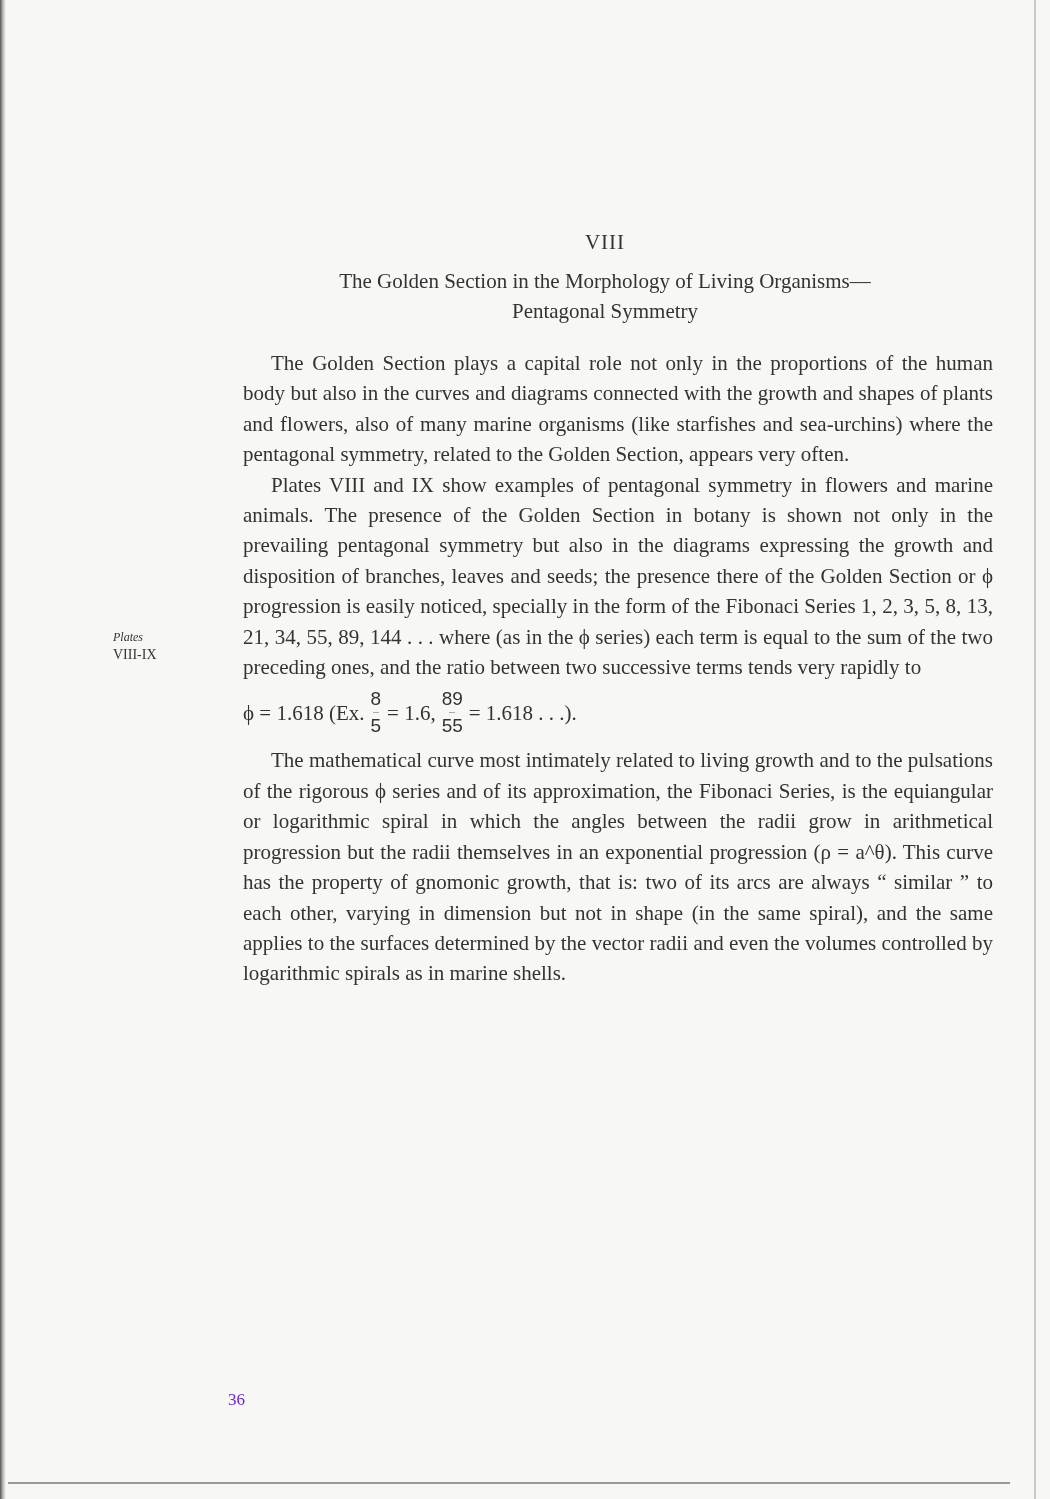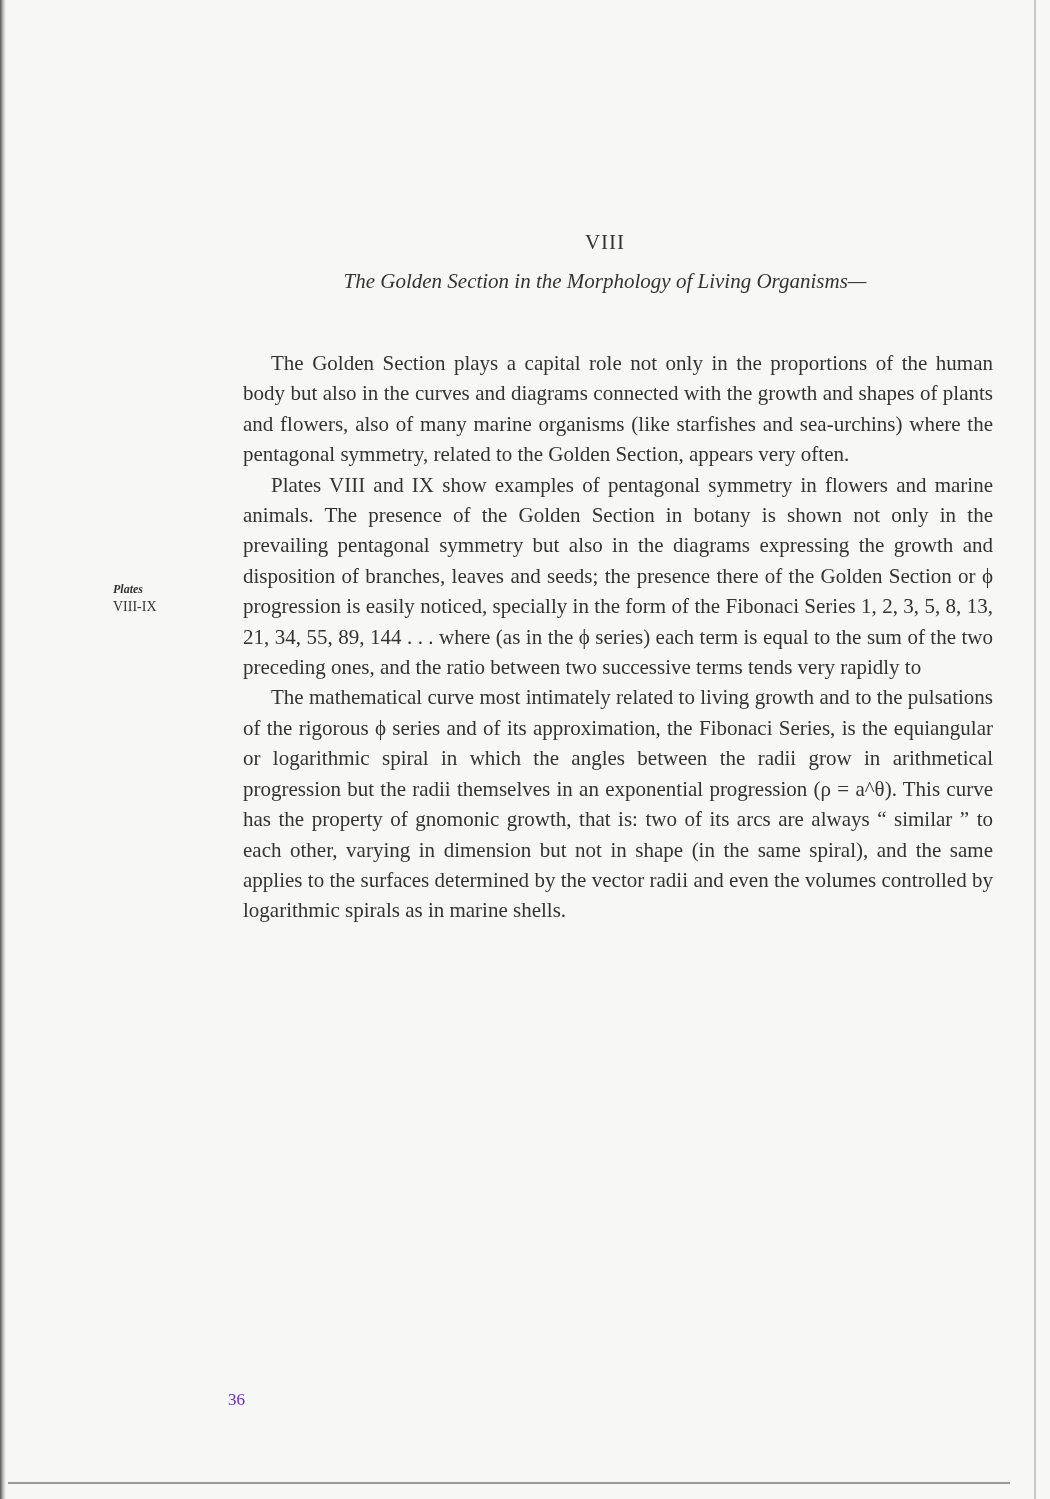--- a/index.html
+++ b/index.html
@@ -4,46 +4,62 @@
 <style>
   html, body { margin:0; padding:0; }
   body {
     width:1050px; height:1499px; background:#f7f7f5; position:relative; overflow:hidden;
     font-family:"Liberation Serif","DejaVu Serif",serif; color:#333;
   }
   .left-edge { position:absolute; left:0; top:0; width:6px; height:1499px; background:linear-gradient(to right,#555,#bbb,#f7f7f5); }
   .right-edge { position:absolute; right:14px; top:0; width:2px; height:1499px; background:#c8c8c8; }
   .bottom-rule { position:absolute; left:8px; right:40px; top:1482px; height:2px; background:#999; }
   .chapter-num { position:absolute; left:0; width:1210px; top:230px; text-align:center; font-size:21px; letter-spacing:1px; }
-  .chapter-title { position:absolute; left:230px; width:750px; top:266px; text-align:center; font-style:italic; font-size:21px; line-height:30px; }
+  .chapter-title { position:absolute; left:230px; width:750px; top:266px; text-align:center; font-size:21px; line-height:30px; }
   .body { position:absolute; left:230px; width:750px; top:348px; font-size:21px; line-height:30.4px; text-align:justify;margin-left:13px; }
   .body p { margin:0; text-indent:28px; }
   .formula { margin:6px 0 8px 0; display:flex; align-items:center; font-size:21px; }
   .frac { display:inline-flex; flex-direction:column; align-items:center; margin:0 6px; line-height:22px; font-family:"Liberation Sans",sans-serif; font-size:19px; }
   .frac .bar { width:6px; border-top:1px solid #aaa; margin:2px 0; }
   .margin-note { position:absolute; left:113px; top:580px; font-size:14px; line-height:18px; }
-  .margin-note .it { font-style:italic; font-weight:bold; font-size:12px; }
+  .margin-note .it { font-style:italic; font-weight:normal; font-size:12px;margin-top:48px; }
   .page-num { position:absolute; left:228px; top:1390px; font-size:17px; color:#6d28d9; }
 </style>
 </head>
 <body>
 
 <div class="left-edge"></div>
 <div class="right-edge"></div>
 <div class="bottom-rule"></div>
 
 <div class="chapter-num">VIII</div>
 <div class="chapter-title">
   <div>The Golden Section in the Morphology of Living Organisms—</div>
+  <div>Pentagonal Symmetry</div>
 </div>
 
 <div class="margin-note">
   <div class="it">Plates</div>
   <div>VIII-IX</div>
 </div>
 
 <div class="body">
   <p>The Golden Section plays a capital role not only in the proportions of the human body but also in the curves and diagrams connected with the growth and shapes of plants and flowers, also of many marine organisms (like starfishes and sea-urchins) where the pentagonal symmetry, related to the Golden Section, appears very often.</p>
   <p>Plates VIII and IX show examples of pentagonal symmetry in flowers and marine animals. The presence of the Golden Section in botany is shown not only in the prevailing pentagonal symmetry but also in the diagrams expressing the growth and disposition of branches, leaves and seeds; the presence there of the Golden Section or ϕ progression is easily noticed, specially in the form of the Fibonaci Series 1, 2, 3, 5, 8, 13, 21, 34, 55, 89, 144 . . . where (as in the ϕ series) each term is equal to the sum of the two preceding ones, and the ratio between two successive terms tends very rapidly to</p>
+  <div class="formula">
+    <span>ϕ = 1.618 (Ex.</span>
+    <span class="frac">
+      <span>8</span>
+      <span class="bar"></span>
+      <span>5</span>
+    </span>
+    <span>= 1.6,</span>
+    <span class="frac">
+      <span>89</span>
+      <span class="bar"></span>
+      <span>55</span>
+    </span>
+    <span>= 1.618 . . .).</span>
+  </div>
   <p>The mathematical curve most intimately related to living growth and to the pulsations of the rigorous ϕ series and of its approximation, the Fibonaci Series, is the equiangular or logarithmic spiral in which the angles between the radii grow in arithmetical progression but the radii themselves in an exponential progression (ρ = a^θ). This curve has the property of gnomonic growth, that is: two of its arcs are always “ similar ” to each other, varying in dimension but not in shape (in the same spiral), and the same applies to the surfaces determined by the vector radii and even the volumes controlled by logarithmic spirals as in marine shells.</p>
 </div>
 
 <div class="page-num">36</div>
 
 </body></html>

